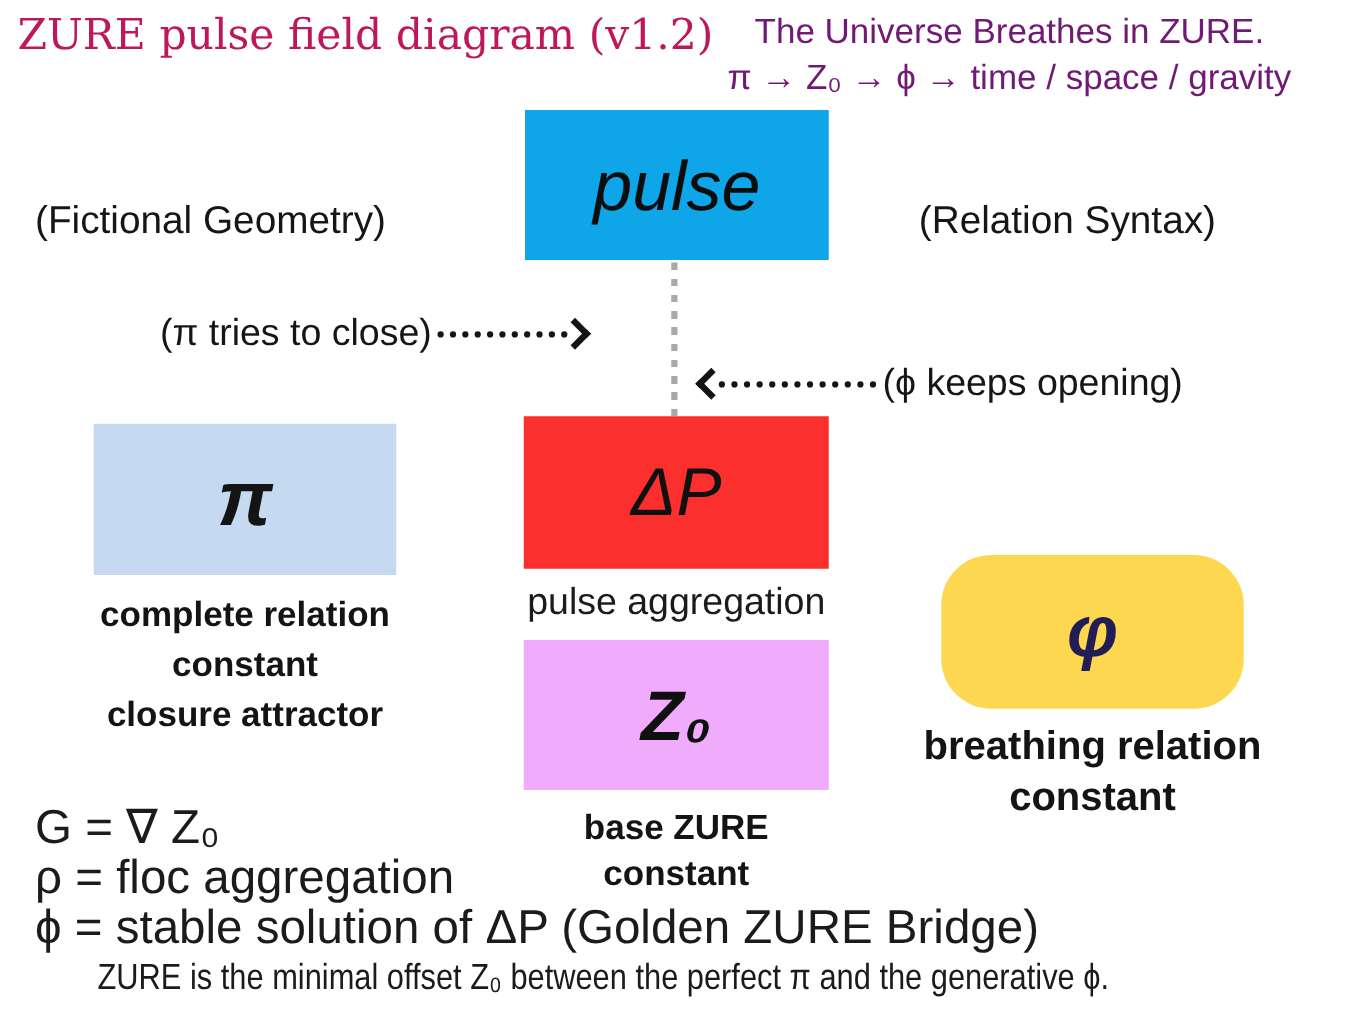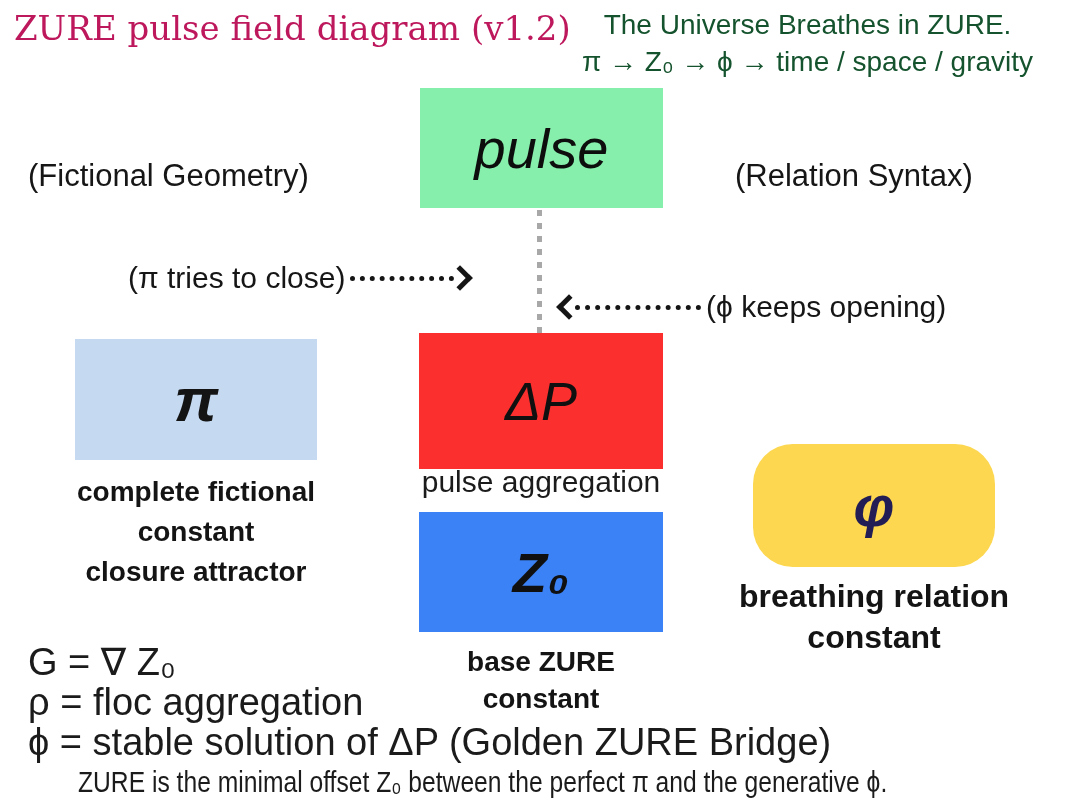--- a/index.html
+++ b/index.html
@@ -5,44 +5,44 @@
   html,body{margin:0;padding:0;background:#ffffff;}
   .canvas{
     position:relative;width:1080px;height:810px;background:#ffffff;overflow:hidden;
     font-family:"Liberation Sans","DejaVu Sans",sans-serif;color:#1b1b1b;
   }
   .abs{position:absolute;}
   .title{
     left:14px;top:8px;font-family:"DejaVu Serif","Liberation Serif",serif;
     font-size:34px;color:#be185d;white-space:nowrap;
   }
-  .tagline{left:540px;top:6px;width:535px;text-align:center;font-size:28px;line-height:37px;color:#14532d;}
+  .tagline{left:540px;top:6px;width:535px;text-align:center;font-size:28px;line-height:37px;color:#701a75;}
   .node{display:flex;align-items:center;justify-content:center;}
   .pulse-box{left:420px;top:88px;width:243px;height:120px;background:#d8dde7;}
   .pulse-label{font-size:56px;font-style:italic;font-weight:500;color:#0d0d0d;}
   .ctx-label{font-size:31px;color:#161616;white-space:nowrap;}
   .ctx-left{left:28px;top:158px;}
   .ctx-right{left:735px;top:158px;}
   .dash-v{
     left:537px;top:210px;width:5px;height:123px;
     background:repeating-linear-gradient(to bottom,#a8a8a8 0 6px,transparent 6px 13px);
   }
   .arrow-row{display:flex;align-items:center;gap:5px;height:36px;}
-  .pi-row{left:128px;top:249px;margin-top:11px;}
+  .pi-row{left:128px;top:249px;}
   .phi-row{left:560px;top:289px;}
   .arrow-label{font-size:30px;white-space:nowrap;color:#161616;}
   .dots{height:0;border-top:5px dotted #151515;}
   .dots-pi{width:104px;}
   .dots-phi{width:126px;}
   .chev{width:13px;height:13px;border-top:5px solid #151515;border-right:5px solid #151515;flex:none;}
   .chev-right{transform:rotate(45deg);margin-left:-8px;}
   .chev-left{transform:rotate(-135deg);margin-right:-8px;}
   .pi-box{left:75px;top:339px;width:242px;height:121px;background:#c5d9f1;}
   .pi-symbol{font-size:62px;font-weight:bold;font-style:italic;color:#141414;}
-  .dp-box{left:419px;top:333px;width:244px;height:136px;background:#fb302e;}
+  .dp-box{left:419px;top:333px;width:244px;height:122px;background:#fb302e;}
   .dp-symbol{font-size:54px;font-style:italic;color:#101010;}
   .z0-box{left:419px;top:512px;width:244px;height:120px;background:#fb302e;}
   .z0-symbol{font-size:56px;font-weight:bold;font-style:italic;color:#101010;}
   .phi-box{left:753px;top:444px;width:242px;height:123px;background:#fcd74f;border-radius:40px;}
   .phi-symbol{font-size:58px;font-weight:bold;font-style:italic;color:#231d56;}
   .caption{text-align:center;font-weight:bold;color:#141414;}
   .pi-caption{left:21px;top:472px;width:350px;font-size:28px;line-height:40px;}
   .dp-caption{left:391px;top:464px;width:300px;text-align:center;font-size:30px;line-height:36px;color:#1b1b1b;}
   .z0-caption{left:419px;top:643px;width:244px;font-size:28px;line-height:37px;}
   .phi-caption{left:723px;top:576px;width:302px;font-size:32px;line-height:41px;}
@@ -57,21 +57,21 @@
 
 <div class="canvas">
 
   <div class="abs title">ZURE pulse field diagram (v1.2)</div>
 
   <div class="abs tagline">
     <div>The Universe Breathes in ZURE.</div>
     <div>π → Z₀ → ϕ → time / space / gravity</div>
   </div>
 
-  <div class="abs node pulse-box" style="background: #86efac;">
+  <div class="abs node pulse-box" style="background: #0ea5e9;">
     <span class="pulse-label">pulse</span>
   </div>
 
   <div class="abs ctx-label ctx-left">(Fictional Geometry)</div>
   <div class="abs ctx-label ctx-right">(Relation Syntax)</div>
 
   <div class="abs dash-v"></div>
 
   <div class="abs arrow-row pi-row">
     <span class="arrow-label">(π tries to close)</span>
@@ -82,31 +82,31 @@
   <div class="abs arrow-row phi-row">
     <span class="chev chev-left"></span>
     <span class="dots dots-phi"></span>
     <span class="arrow-label">(ϕ keeps opening)</span>
   </div>
 
   <div class="abs node pi-box" style="background: rgb(197, 217, 241);">
     <span class="pi-symbol">π</span>
   </div>
   <div class="abs caption pi-caption">
-    <div>complete fictional</div>
+    <div>complete relation</div>
     <div>constant</div>
     <div>closure attractor</div>
   </div>
 
   <div class="abs node dp-box" style="background: rgb(251, 48, 46);">
     <span class="dp-symbol">ΔP</span>
   </div>
   <div class="abs dp-caption">pulse aggregation</div>
 
-  <div class="abs node z0-box" style="background: #3b82f6;">
+  <div class="abs node z0-box" style="background: #f0abfc;">
     <span class="z0-symbol">Z₀</span>
   </div>
   <div class="abs caption z0-caption">
     <div>base ZURE</div>
     <div>constant</div>
   </div>
 
   <div class="abs node phi-box" style="background: rgb(252, 215, 79);">
     <span class="phi-symbol" style="color: rgb(35, 29, 86);">φ</span>
   </div>

